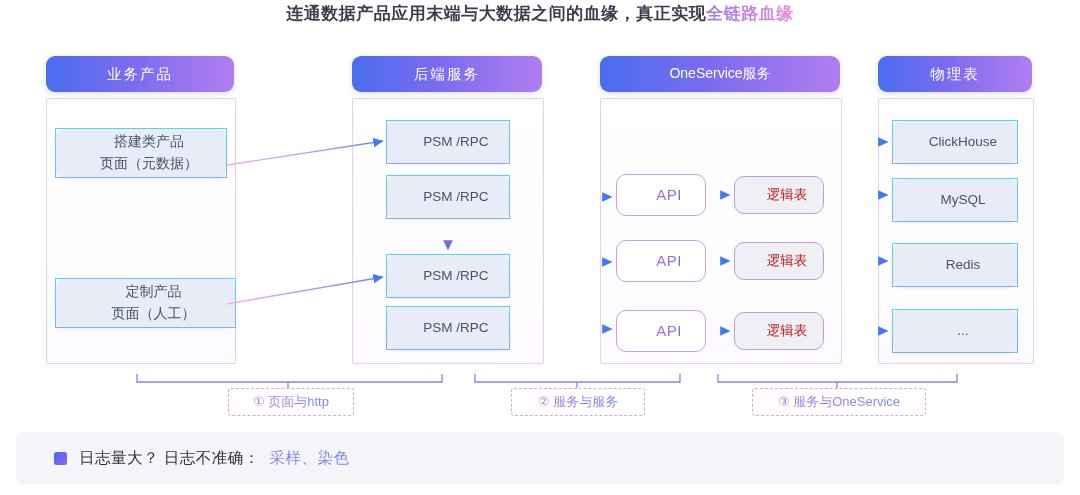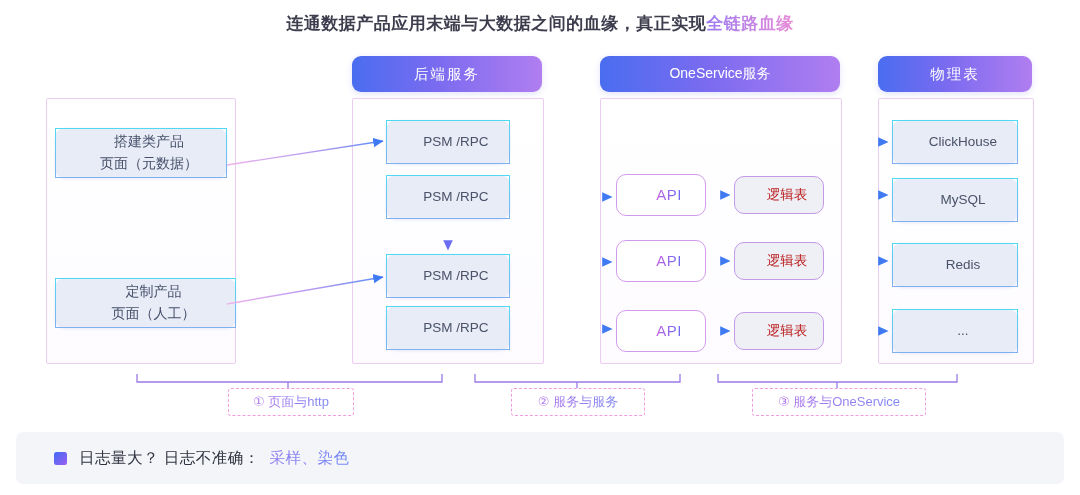--- a/index.html
+++ b/index.html
@@ -6,21 +6,21 @@
   body{
     width:1080px;height:495px;
     background:#ffffff;
     font-family:"Liberation Sans","DejaVu Sans",sans-serif;
     overflow:hidden;position:relative;
   }
   .page{position:relative;width:1080px;height:495px;}
 
   
   .title{
-    position:absolute;left:0;top:12px;width:1080px;
+    position:absolute;left:0;top:2px;width:1080px;
     text-align:center;
     font-size:17px;font-weight:bold;letter-spacing:.5px;
     color:#3d3d4e;white-space:nowrap;
   }
   .title .hl{
     background:linear-gradient(90deg,#9d7bf0,#e88ad8);
     -webkit-background-clip:text;background-clip:text;
     -webkit-text-fill-color:transparent;color:#d58ae0;
   }
 
@@ -114,20 +114,21 @@
     -webkit-text-fill-color:transparent;
   }
 </style>
 </head>
 <body>
 
 <div class="page">
 
   <div class="title"><span>连通数据产品应用末端与大数据之间的血缘，真正实现</span><span class="hl">全链路血缘</span></div>
 
+  <div class="col-head" style="left:46px;top:56px;width:188px;">业务产品</div>
   <div class="col-body" style="left:46px;top:98px;width:188px;height:264px;"></div>
 
   <div class="node blue two-line" style="left:55px;top:128px;width:172px;height:50px;">
     <span class="l1">搭建类产品</span>
     <span class="l2">页面（元数据）</span>
   </div>
   <div class="node blue two-line" style="left:55px;top:278px;width:181px;height:50px;">
     <span class="l1">定制产品</span>
     <span class="l2">页面（人工）</span>
   </div>

